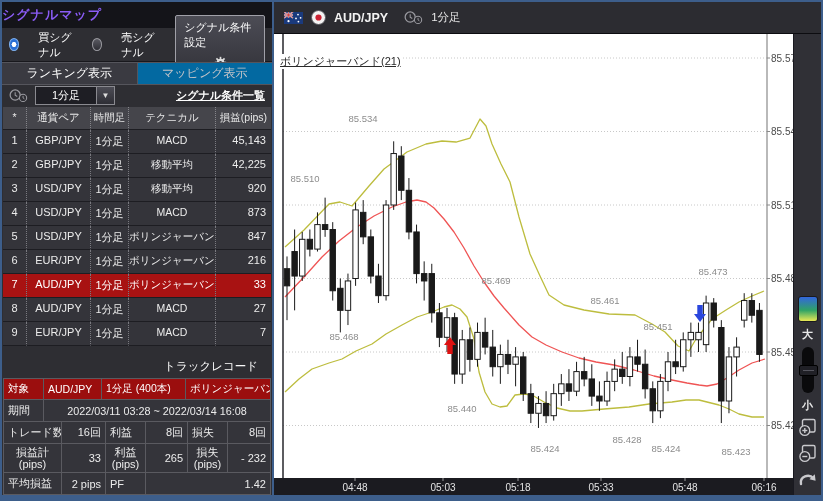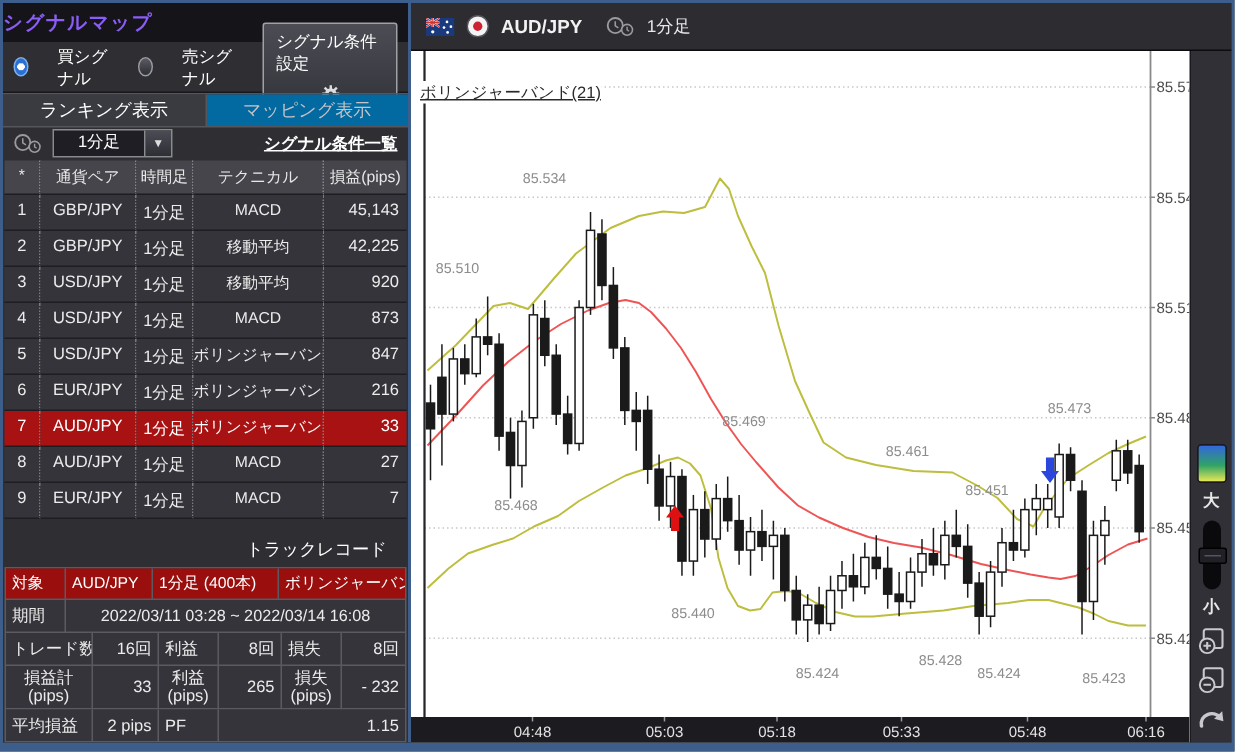--- a/index.html
+++ b/index.html
@@ -240,21 +240,21 @@
           <div class="lbl2">
               <span>損失</span>
               <span>(pips)</span>
             </div>
           <div class="val">- 232</div>
         </div>
         <div class="tr-row tr-avg">
           <div>平均損益</div>
           <div class="val">2 pips</div>
           <div>PF</div>
-          <div class="val">1.15</div>
+          <div class="val">1.42</div>
         </div>
       </div>
     </div>
   </div>
 
   <div class="chart">
     <div class="ch-header">
       <span class="ticon">
         <svg width="19" height="12" viewBox="0 0 19 12">
             <rect width="19" height="12" fill="#1a3a7d"></rect>

